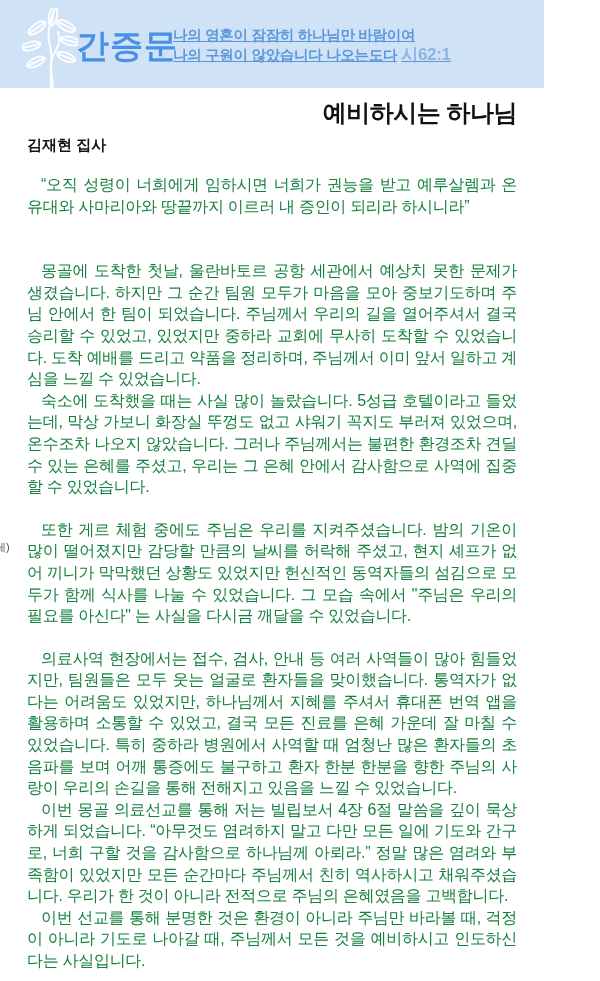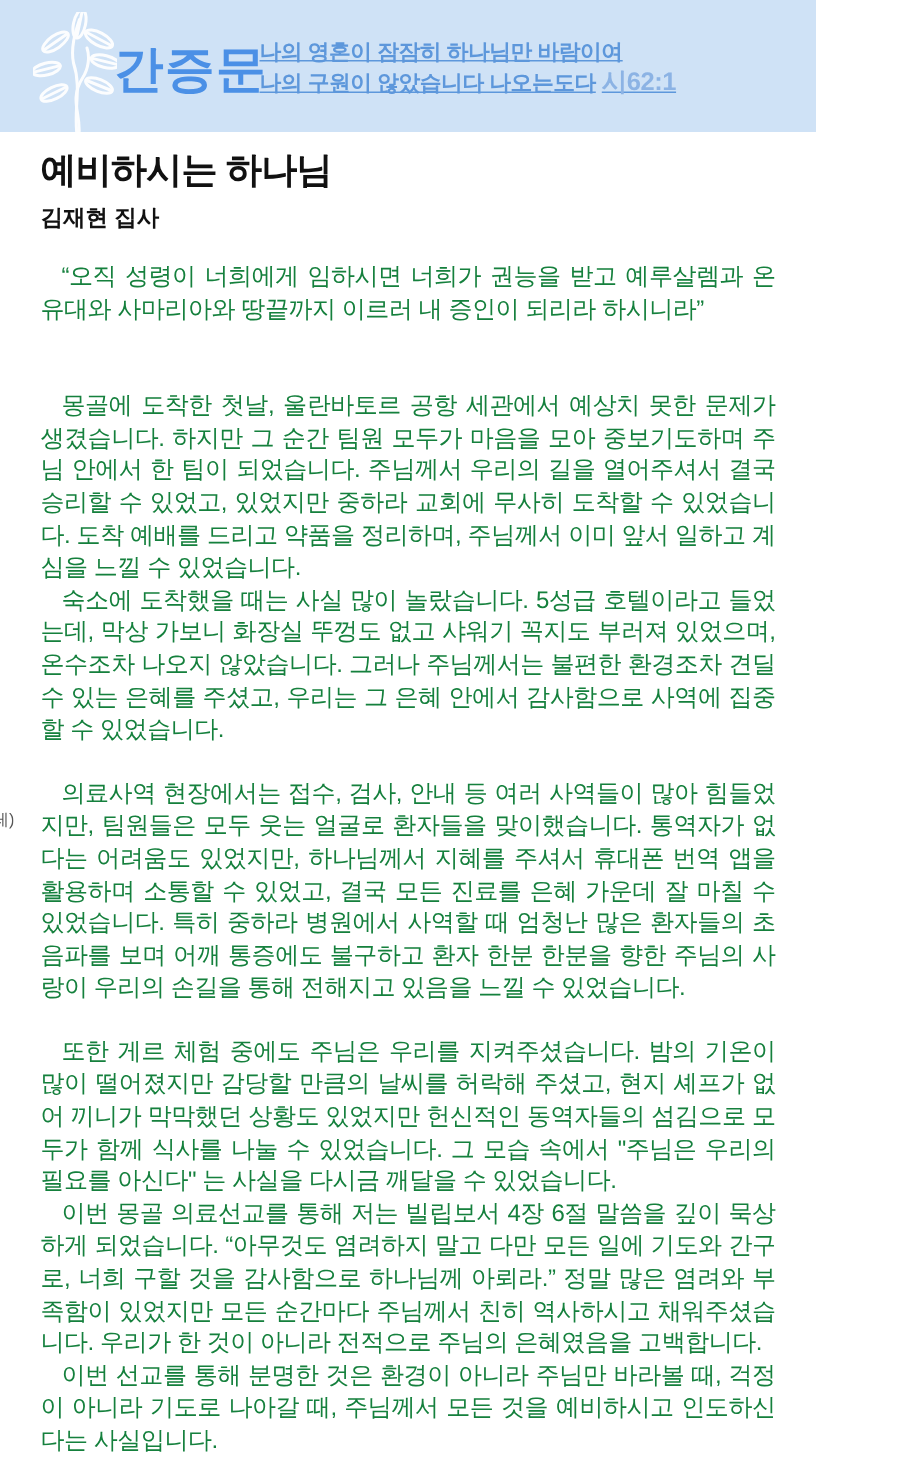--- a/index.html
+++ b/index.html
@@ -24,21 +24,21 @@
     font-size:14.5px; font-weight:700; line-height:20px;
     color:var(--verse-blue,#5d97db); letter-spacing:-0.3px;text-decoration:underline;
   }
   .verse .ref {
     font-size:17px; font-weight:600; margin-left:4px;
     color:var(--ref-blue,#8cb3e4);
   }
   
   .doc { padding:0 27px; }
   .doc h1 {
-    margin:9px 0 0 0; text-align:left;
+    margin:9px 0 0 0; text-align:right;
     font-size:24px; font-weight:800; letter-spacing:-0.5px; color:#111;
   }
   .author {
     margin-top:7px; text-align:left;
     font-size:15px; font-weight:700; color:#111; padding-right:2px;
   }
   #paragraphs { margin-top:19px; }
   .para {
     margin:0; text-indent:14px; text-align:justify;
     font-size:16px; line-height:21.6px; letter-spacing:-0.3px; color:#15803d;
@@ -98,22 +98,22 @@
     </div>
   </header>
 
   <main class="doc">
     <h1>예비하시는 하나님</h1>
     <div class="author">김재현 집사</div>
     <div id="paragraphs">
         <p class="para b0">“오직 성령이 너희에게 임하시면 너희가 권능을 받고 예루살렘과 온 유대와 사마리아와 땅끝까지 이르러 내 증인이 되리라 하시니라”</p>
         <p class="para b2">몽골에 도착한 첫날, 울란바토르 공항 세관에서 예상치 못한 문제가 생겼습니다. 하지만 그 순간 팀원 모두가 마음을 모아 중보기도하며 주님 안에서 한 팀이 되었습니다. 주님께서 우리의 길을 열어주셔서 결국 승리할 수 있었고, 있었지만 중하라 교회에 무사히 도착할 수 있었습니다. 도착 예배를 드리고 약품을 정리하며, 주님께서 이미 앞서 일하고 계심을 느낄 수 있었습니다.</p>
         <p class="para b0">숙소에 도착했을 때는 사실 많이 놀랐습니다. 5성급 호텔이라고 들었는데, 막상 가보니 화장실 뚜껑도 없고 샤워기 꼭지도 부러져 있었으며, 온수조차 나오지 않았습니다. 그러나 주님께서는 불편한 환경조차 견딜 수 있는 은혜를 주셨고, 우리는 그 은혜 안에서 감사함으로 사역에 집중할 수 있었습니다.</p>
+        <p class="para b1">또한 게르 체험 중에도 주님은 우리를 지켜주셨습니다. 밤의 기온이 많이 떨어졌지만 감당할 만큼의 날씨를 허락해 주셨고, 현지 셰프가 없어 끼니가 막막했던 상황도 있었지만 헌신적인 동역자들의 섬김으로 모두가 함께 식사를 나눌 수 있었습니다. 그 모습 속에서 "주님은 우리의 필요를 아신다" 는 사실을 다시금 깨달을 수 있었습니다.</p>
         <p class="para b1">의료사역 현장에서는 접수, 검사, 안내 등 여러 사역들이 많아 힘들었지만, 팀원들은 모두 웃는 얼굴로 환자들을 맞이했습니다. 통역자가 없다는 어려움도 있었지만, 하나님께서 지혜를 주셔서 휴대폰 번역 앱을 활용하며 소통할 수 있었고, 결국 모든 진료를 은혜 가운데 잘 마칠 수 있었습니다. 특히 중하라 병원에서 사역할 때 엄청난 많은 환자들의 초음파를 보며 어깨 통증에도 불구하고 환자 한분 한분을 향한 주님의 사랑이 우리의 손길을 통해 전해지고 있음을 느낄 수 있었습니다.</p>
-        <p class="para b1">또한 게르 체험 중에도 주님은 우리를 지켜주셨습니다. 밤의 기온이 많이 떨어졌지만 감당할 만큼의 날씨를 허락해 주셨고, 현지 셰프가 없어 끼니가 막막했던 상황도 있었지만 헌신적인 동역자들의 섬김으로 모두가 함께 식사를 나눌 수 있었습니다. 그 모습 속에서 "주님은 우리의 필요를 아신다" 는 사실을 다시금 깨달을 수 있었습니다.</p>
         <p class="para b0">이번 몽골 의료선교를 통해 저는 빌립보서 4장 6절 말씀을 깊이 묵상하게 되었습니다. “아무것도 염려하지 말고 다만 모든 일에 기도와 간구로, 너희 구할 것을 감사함으로 하나님께 아뢰라.” 정말 많은 염려와 부족함이 있었지만 모든 순간마다 주님께서 친히 역사하시고 채워주셨습니다. 우리가 한 것이 아니라 전적으로 주님의 은혜였음을 고백합니다.</p>
         <p class="para b0">이번 선교를 통해 분명한 것은 환경이 아니라 주님만 바라볼 때, 걱정이 아니라 기도로 나아갈 때, 주님께서 모든 것을 예비하시고 인도하신다는 사실입니다.</p>
       </div>
   </main>
 
   <div id="edge-marks">
       <span class="mark" style="top: 210px;">-</span>
       <span class="mark" style="top: 377px;">)</span>
       <span class="mark" style="top: 500px;">|</span>
       <span class="mark" style="top: 516px;">!</span>

